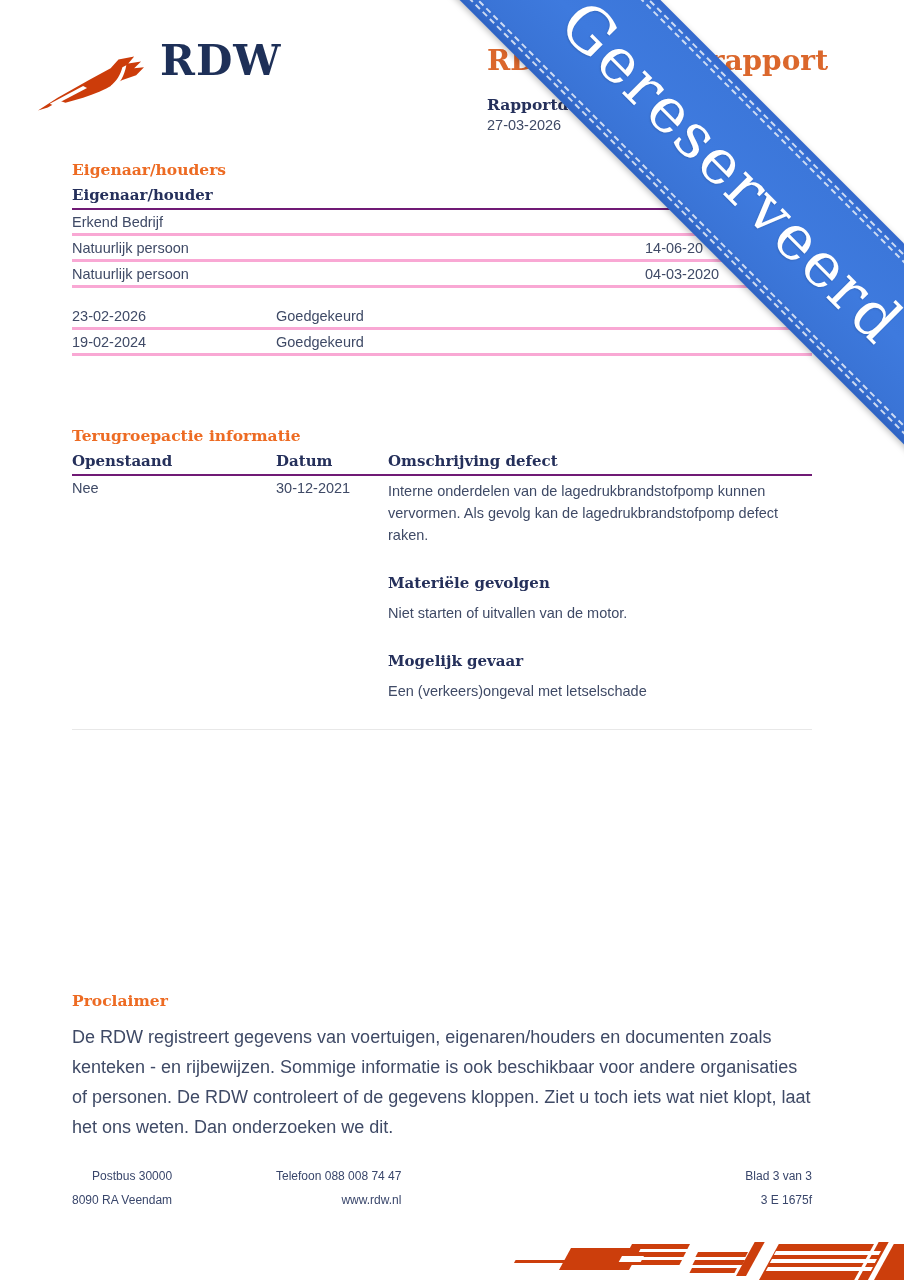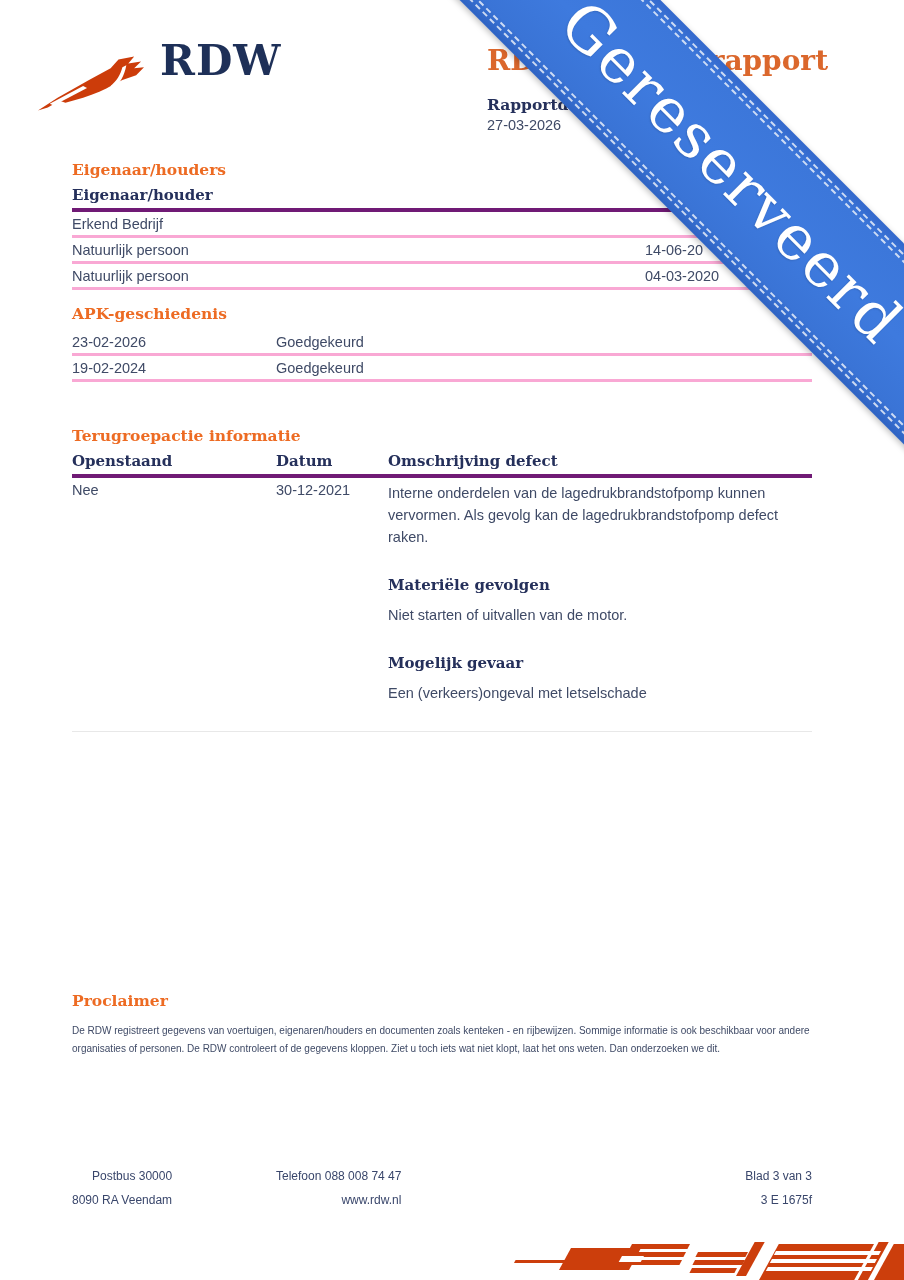--- a/index.html
+++ b/index.html
@@ -32,41 +32,41 @@
 
   
   .section { position:absolute; left:72px; width:740px; }
   .sec-heading {
     font-family:"DejaVu Serif","Liberation Serif",serif;
     font-weight:bold; font-size:15.5px; color:#ED6B23; margin-bottom:7px;
   }
   .thead {
     display:grid; font-family:"DejaVu Serif","Liberation Serif",serif;
     font-weight:bold; font-size:15px; color:#25305B;
-    border-bottom:4px solid #701a75; padding-bottom:4px;
+    border-bottom:2px solid #701a75; padding-bottom:4px;
   }
   .cols3 { grid-template-columns:204px 112px 1fr; }
   .cols2 { grid-template-columns:573px 1fr; }
   .trow {
     display:grid; font-size:14.5px; color:#3F4A66;
     border-bottom:3px solid #f9a8d4; padding:4px 0 3px 0; min-height:22px;
   }
   .cell { overflow:hidden; white-space:nowrap; }
 
   
   .desc p { font-size:14.5px; line-height:22px; }
   .desc .sub-label {
     font-family:"DejaVu Serif","Liberation Serif",serif;
     font-weight:bold; font-size:15px; color:#25305B;
     margin-top:26px; margin-bottom:8px;
   }
   .recall-row { border-bottom:1px solid #E8E8E8; padding-bottom:27px; }
 
   
-  .proclaimer-text { font-size:10px; line-height:18px; width:740px; margin-top:12px; }
+  .proclaimer-text { font-size:18px; line-height:30px; width:740px; margin-top:12px; }
 
   
   .footer { position:absolute; left:72px; top:1170px; width:740px; font-size:12px; color:#39466B; }
   .footer .fcol { position:absolute; top:0; }
   .footer .fline { display:block; margin-bottom:12px; line-height:12px;text-align:right; }
   .fcol-left { left:0; }
   .fcol-mid { left:204px; }
   .fcol-right { right:0; text-align:right; }
 
   
@@ -120,21 +120,20 @@
       <div class="cell">Natuurlijk persoon</div>
       <div class="cell">14-06-20</div>
     </div>
     <div class="trow cols2">
       <div class="cell">Natuurlijk persoon</div>
       <div class="cell">04-03-2020</div>
     </div>
   </div>
 
   <div class="section" style="top:304px;">
-    <div class="sec-heading">APK-geschiedenis</div>
     <div class="trow cols3">
       <div class="cell">23-02-2026</div>
       <div class="cell">Goedgekeurd</div>
       <div class="cell"></div>
     </div>
     <div class="trow cols3">
       <div class="cell">19-02-2024</div>
       <div class="cell">Goedgekeurd</div>
       <div class="cell"></div>
     </div>

